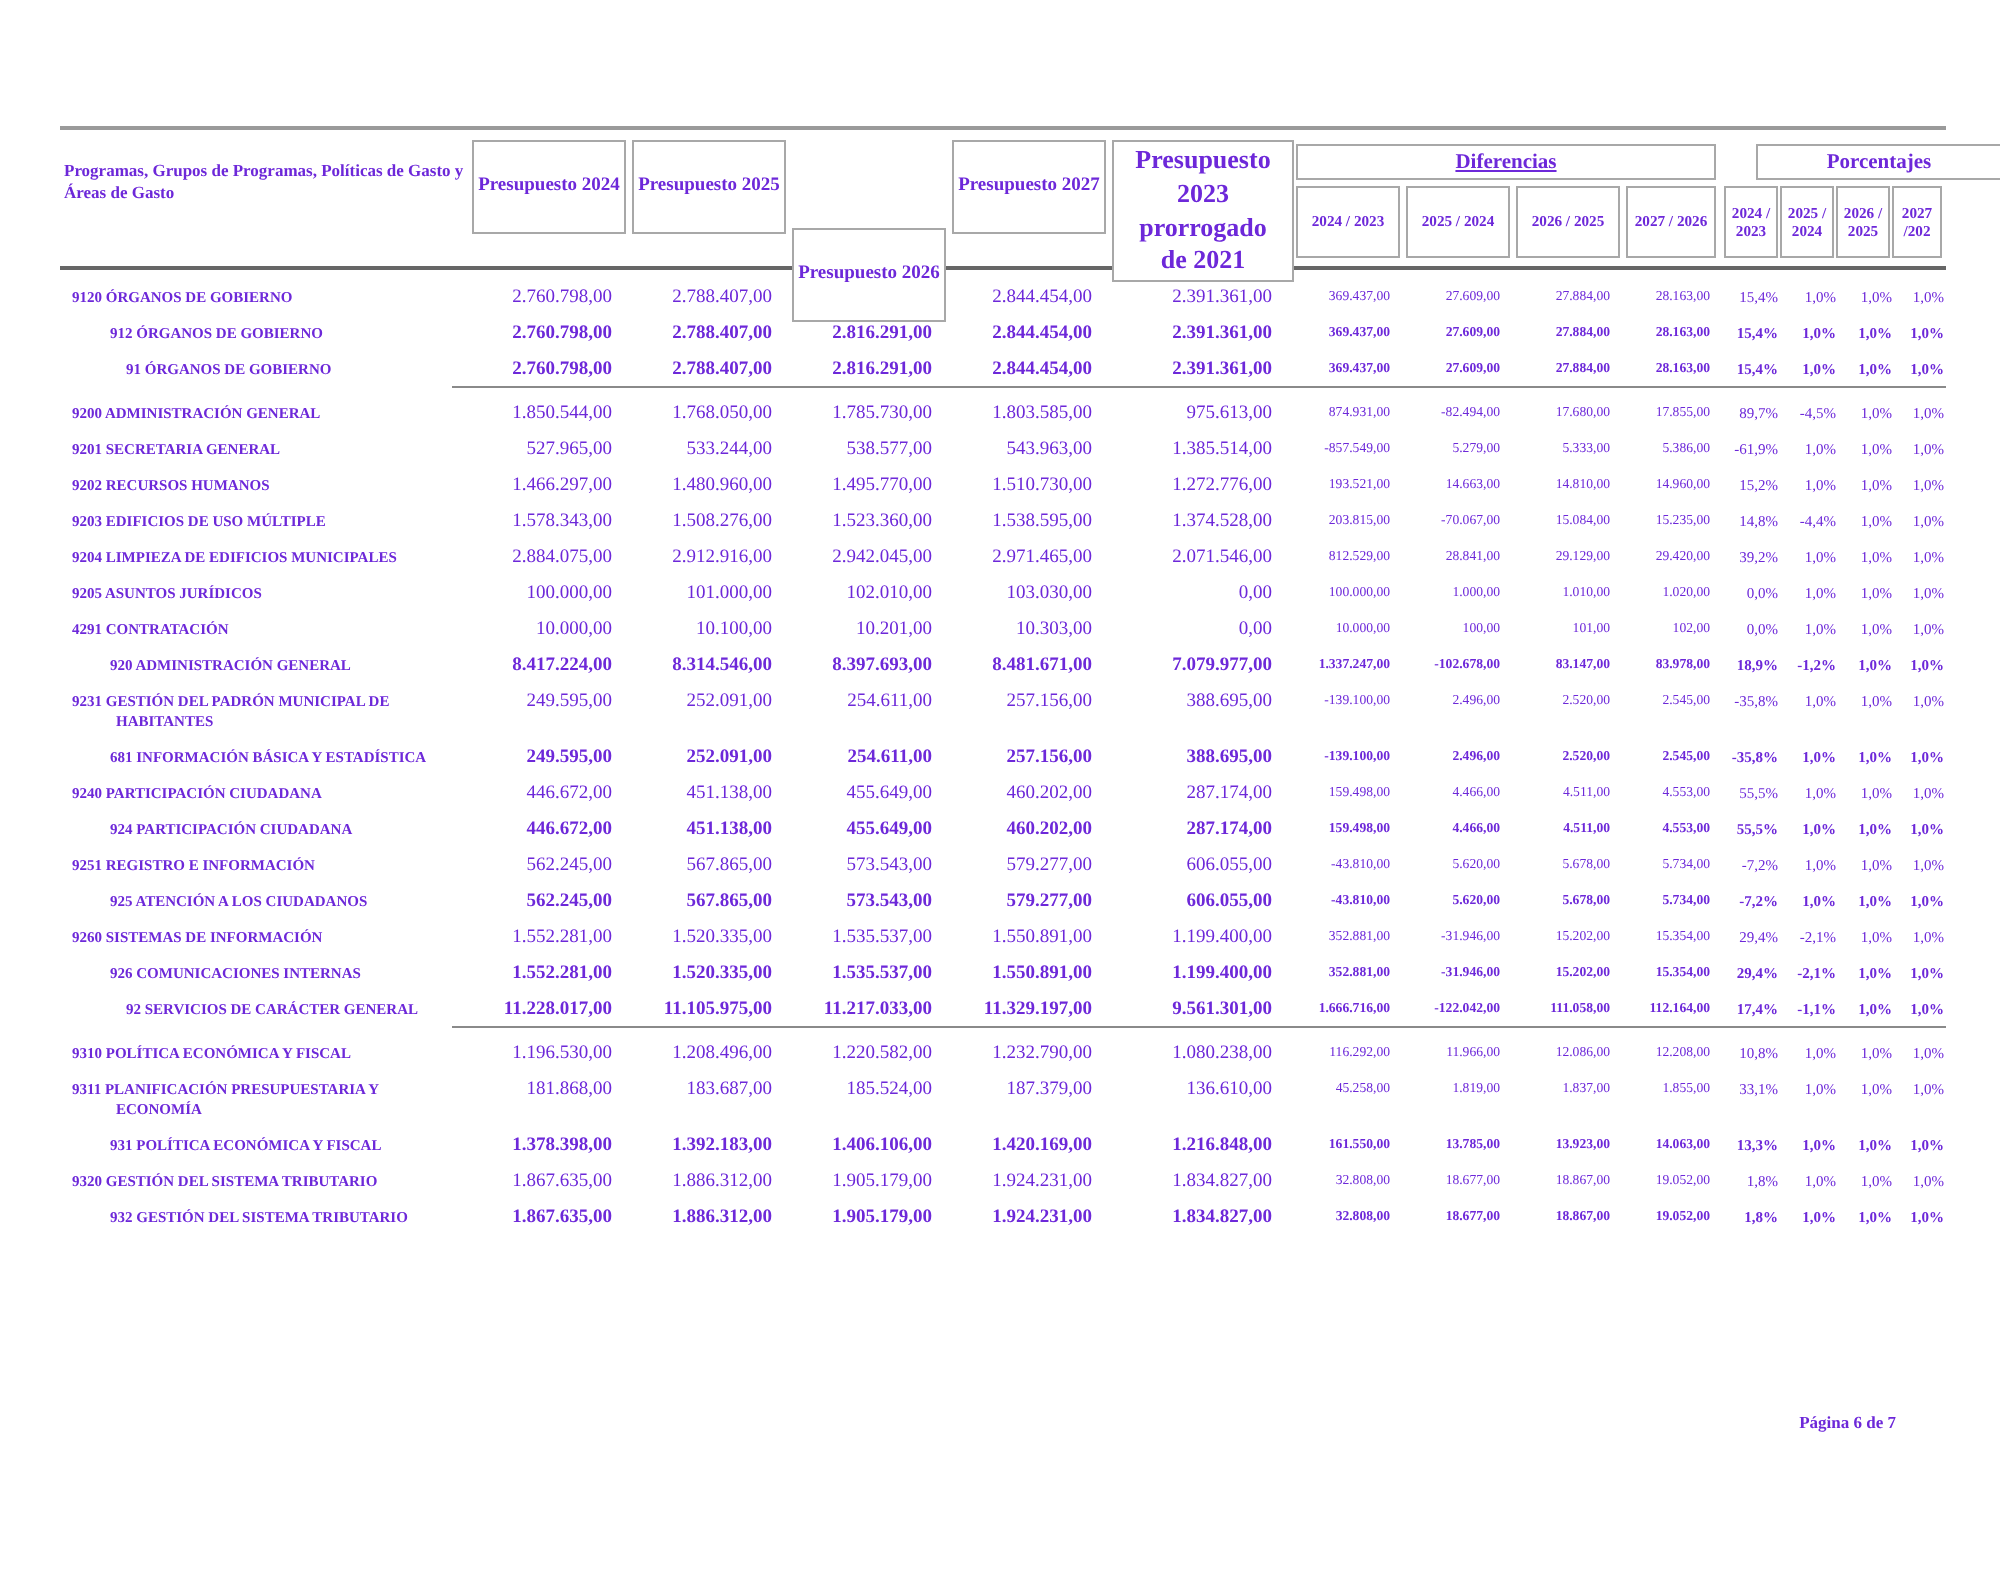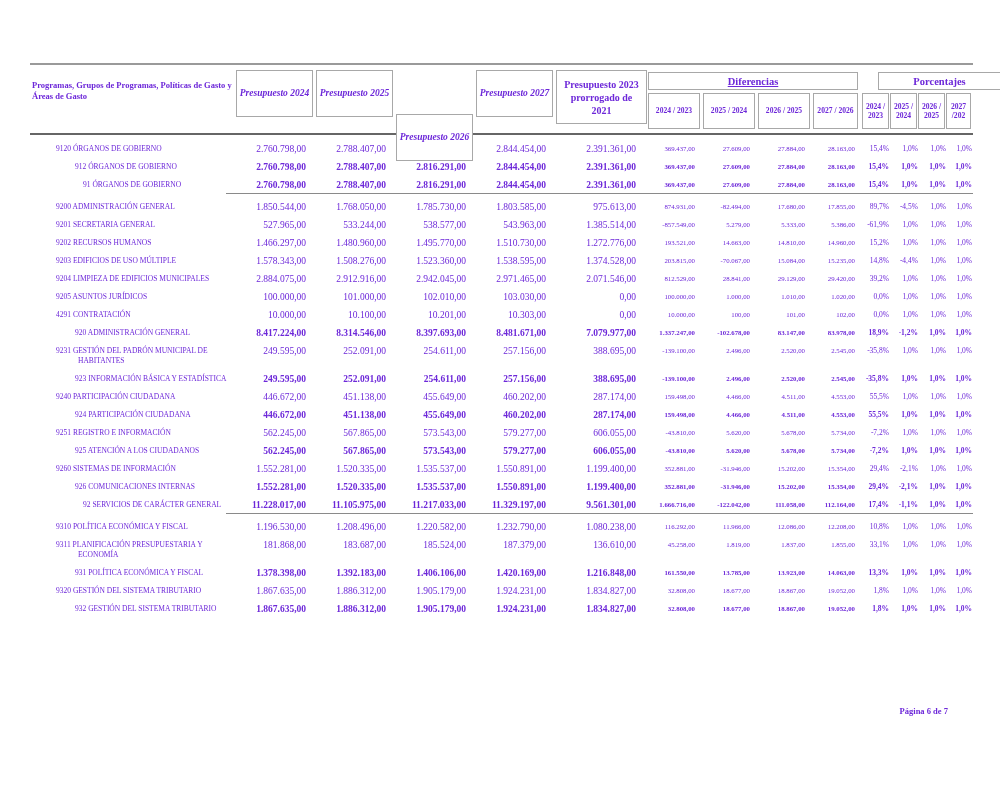--- a/index.html
+++ b/index.html
@@ -4,36 +4,36 @@
 <style>
   html,body{margin:0;padding:0;background:#e8e8e8;}
   .page{position:relative;width:1000px;height:792px;background:#fff;overflow:hidden;
         font-family:"Liberation Serif","DejaVu Serif",serif;color:#6d28d9;}
   .content{position:absolute;left:30px;top:63px;width:943px;}
   
   .thead{position:relative;height:68px;border-top:2px solid #9a9a9a;border-bottom:2px solid #666;}
   .col-label{position:absolute;left:2px;top:15px;width:200px;font-weight:bold;font-size:8.5px;line-height:1.3;}
   .hbox{position:absolute;border:1px solid #a8a8a8;box-sizing:border-box;display:flex;
         align-items:center;justify-content:center;text-align:center;font-weight:bold;background:#fff;}
-  .b-year{top:5px;height:47px;width:77px;font-size:9.5px;line-height:1.25;font-style:italic;}
+  .b-year{top:5px;height:47px;width:77px;font-size:9.5px;line-height:1.25;}
   #b2024{left:206px;} #b2025{left:286px;} #b2026{left:366px;margin-top:44px;} #b2027{left:446px;}
-  #b2023{left:526px;top:5px;height:54px;width:91px;font-size:10px;line-height:1.3;}
+  #b2023{left:526px;top:5px;height:71px;width:91px;font-size:13px;line-height:1.3;}
   #b2023 span{display:inline-block;width:76px;}
   #difbox{left:618px;top:7px;width:210px;height:18px;font-size:10.5px;text-decoration:underline;}
   #pctbox{left:848px;top:7px;width:123px;height:18px;font-size:10.5px;}
   .sub{top:28px;height:36px;font-size:7.6px;line-height:1.25;padding:0 1px;}
   #dsub0{left:618px;width:52px;} #dsub1{left:673px;width:52px;}
   #dsub2{left:728px;width:52px;} #dsub3{left:783px;width:45px;}
   #psub0{left:832px;width:27px;} #psub1{left:860px;width:27px;}
   #psub2{left:888px;width:27px;} #psub3{left:916px;width:25px;}
   
   table{border-collapse:collapse;table-layout:fixed;width:943px;margin-top:4px;}
   td{vertical-align:top;padding:5px 0 3px 0;}
   .name-cell{text-align:left;}
-  .pname{font-weight:normal;font-size:7.5px;line-height:10px;width:152px;margin-left:20px;}
+  .pname{font-weight:bold;font-size:7.5px;line-height:10px;width:152px;}
   tr.lvl1 .pname{padding-left:28px;text-indent:-22px;}
   tr.lvl2 .pname{padding-left:44px;text-indent:-19px;}
   tr.lvl3 .pname{padding-left:50px;text-indent:-17px;}
   .v{text-align:right;font-size:9.5px;line-height:10px;}
   .d{text-align:right;font-size:6.8px;line-height:10px;padding-right:3px;}
   .p{text-align:right;font-size:7.5px;line-height:10px;padding-right:1px;}
   tr.bold td{font-weight:bold;}
   tr.sep td{padding:0;height:3px;}
   td.sep-line{border-top:1.5px solid #8a8a8a;}
   
@@ -302,21 +302,21 @@
     <td class="d">2.496,00</td>
     <td class="d">2.520,00</td>
     <td class="d">2.545,00</td>
     <td class="p">-35,8%</td>
     <td class="p">1,0%</td>
     <td class="p">1,0%</td>
     <td class="p">1,0%</td>
   </tr>
           <tr class="lvl2 bold">
     <td class="name-cell">
-              <div class="pname">923 INFORMACIÓN BÁSICA Y ESTADÍSTICA</div>
+              <div class="pname">681 INFORMACIÓN BÁSICA Y ESTADÍSTICA</div>
             </td>
     <td class="v">249.595,00</td>
     <td class="v">252.091,00</td>
     <td class="v">254.611,00</td>
     <td class="v">257.156,00</td>
     <td class="v">388.695,00</td>
     <td class="d">-139.100,00</td>
     <td class="d">2.496,00</td>
     <td class="d">2.520,00</td>
     <td class="d">2.545,00</td>

